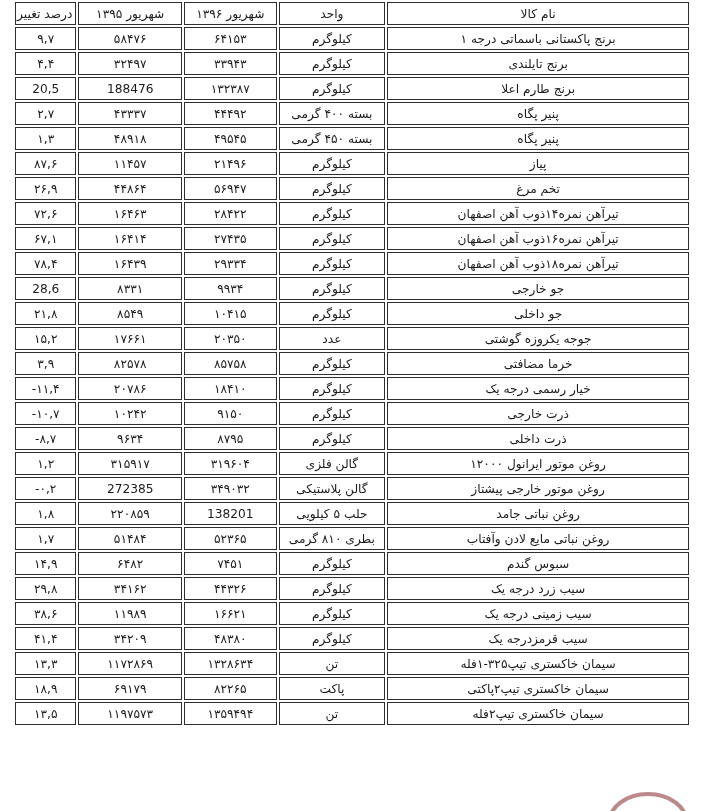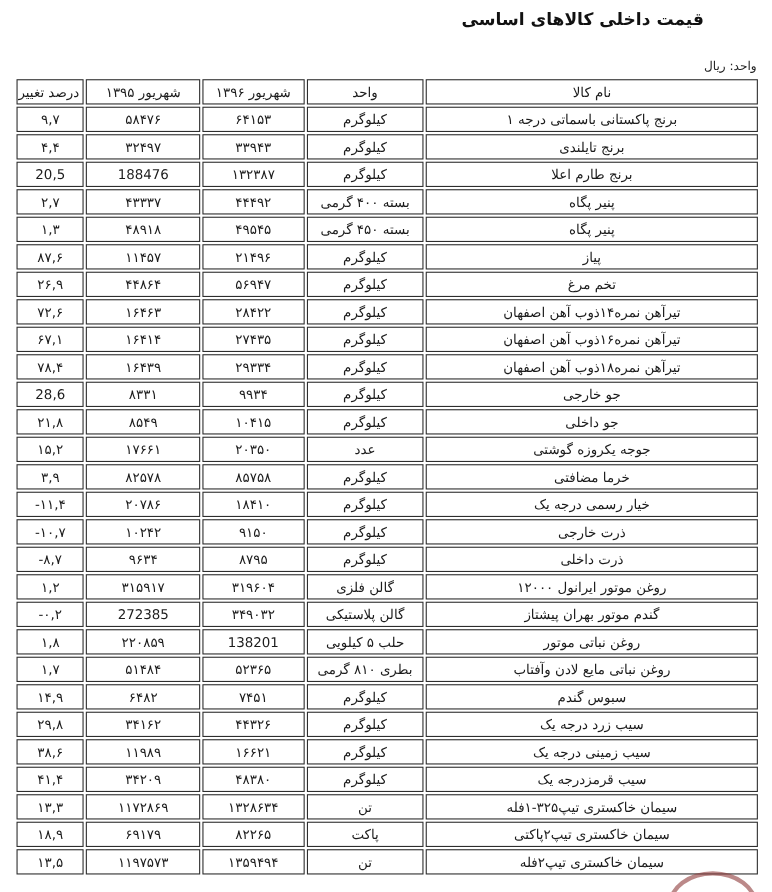--- a/index.html
+++ b/index.html
@@ -61,23 +61,21 @@
     border: 4px solid #8d3a3a;
     border-radius: 50%;
     opacity: 0.6;
   }
 </style>
 </head>
 <body>
 
 <div>
 
-  <div class="title">قیمت داخلی کالاهای اساسی</div>
-
-  <div class="unit-note">واحد: ریال</div>
+
 
   <table class="prices">
     <colgroup>
       <col class="c-name">
         <col class="c-unit">
         <col class="c-y96">
         <col class="c-y95">
         <col class="c-pct">
     </colgroup>
     <thead>
@@ -246,30 +244,30 @@
         <tr>
     <td>روغن موتور ایرانول ۱۲۰۰۰</td>
     <td>گالن فلزی</td>
     <td>۳۱۹۶۰۴</td>
     <td>۳۱۵۹۱۷</td>
     <td>
       <span dir="ltr">۱,۲</span>
     </td>
   </tr>
         <tr>
-    <td>گندم موتور بهران پیشتاز</td>
+    <td>روغن موتور خارجی پیشتاز</td>
     <td>گالن پلاستیکی</td>
     <td>۳۴۹۰۳۲</td>
     <td>272385</td>
     <td>
       <span dir="ltr">-۰,۲</span>
     </td>
   </tr>
         <tr>
-    <td>روغن نباتی موتور</td>
+    <td>روغن نباتی جامد</td>
     <td>حلب ۵ کیلویی</td>
     <td>138201</td>
     <td>۲۲۰۸۵۹</td>
     <td>
       <span dir="ltr">۱,۸</span>
     </td>
   </tr>
         <tr>
     <td>روغن نباتی مایع لادن وآفتاب</td>
     <td>بطری ۸۱۰ گرمی</td>

